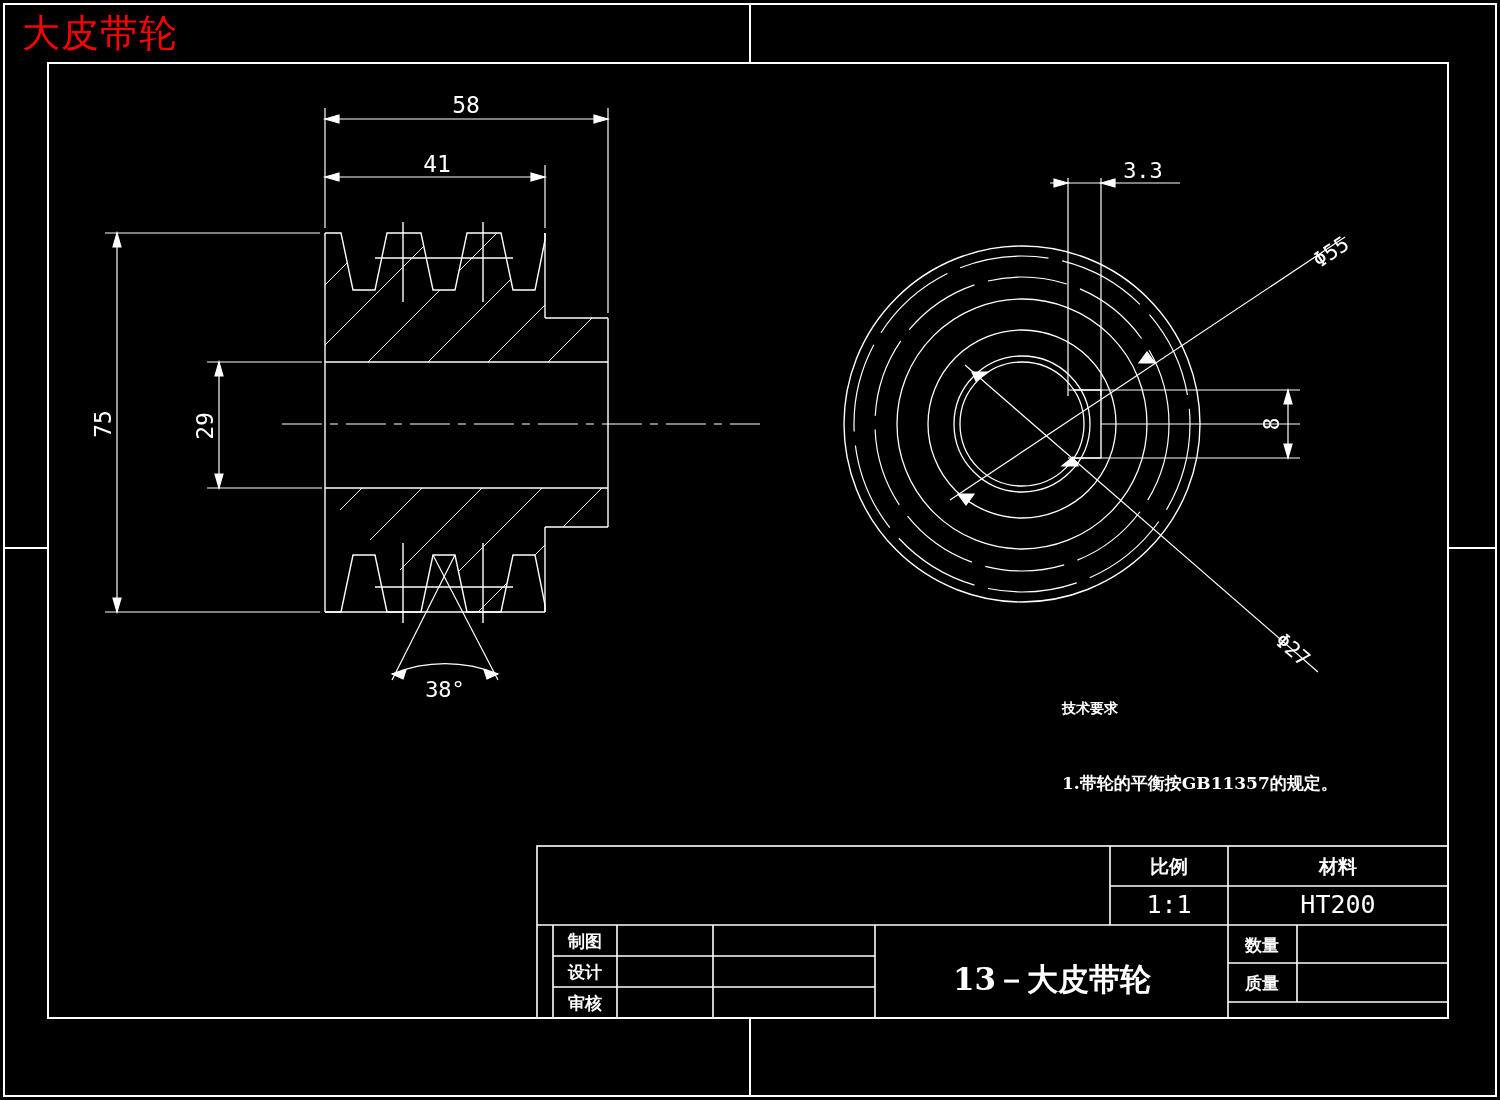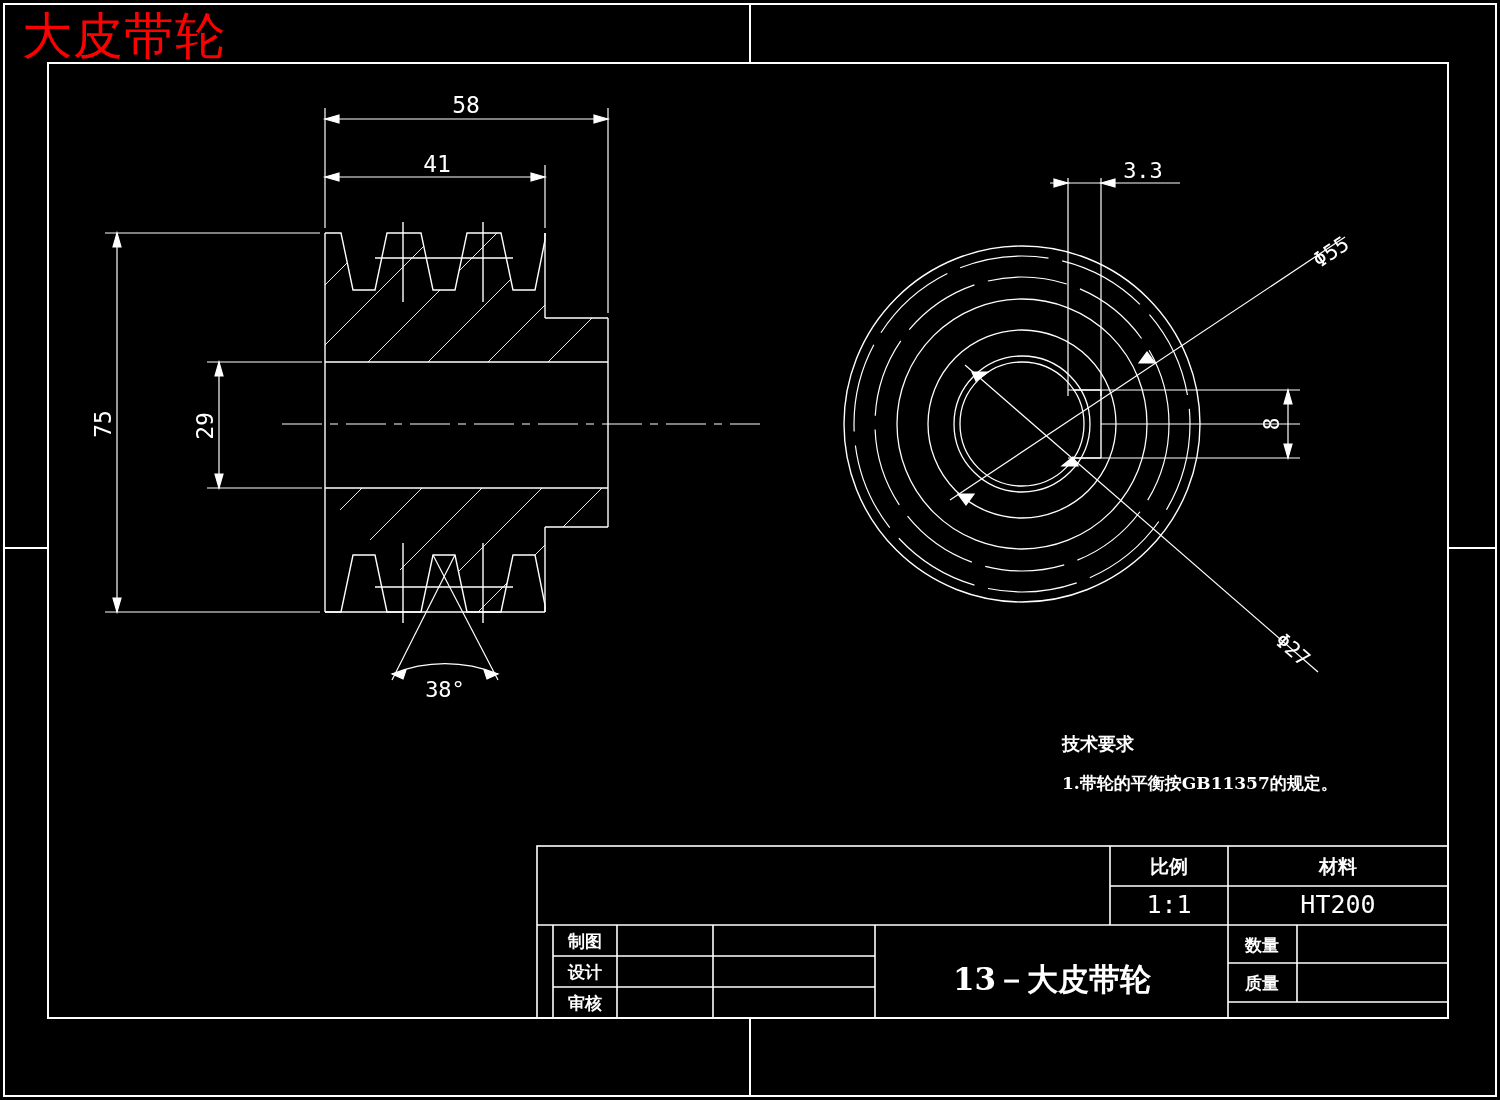--- a/index.html
+++ b/index.html
@@ -20,39 +20,38 @@
     left: 0; top: 0;
     width: 1500px;
     height: 1100px;
     display: block;
   }
   .title-red {
     position: absolute;
     left: 22px;
     top: 16px;
     color: #ff0000;
-    font-family: Liberation Serif, serif;
-    font-size: 50px;
+    font-family: Liberation Mono, monospace;
+    font-size: 38px;
     line-height: 40px;
     letter-spacing: 1px;
     white-space: nowrap;
     font-weight: 400;
   }
   .tech-note {
     position: absolute;
     color: #ffffff;
     font-family: "DejaVu Serif", "Liberation Serif", serif;
     font-weight: bold;
     white-space: nowrap;
   }
   .tech-head {
     left: 1062px;
     top: 700px;
-    font-size: 18px;
-    margin-top: 32px;
+    font-size: 14px;
   }
   .tech-line1 {
     left: 1062px;
     top: 772px;
     font-size: 17px;
   }
   text {
     fill: #ffffff;
     font-family: "DejaVu Sans Mono", "Liberation Mono", monospace;
   }

